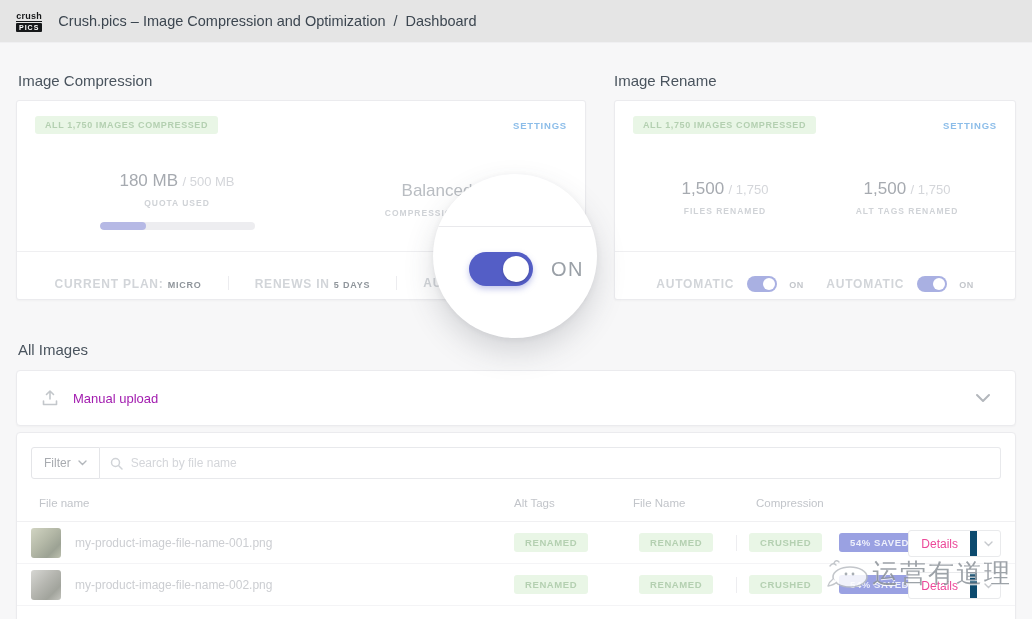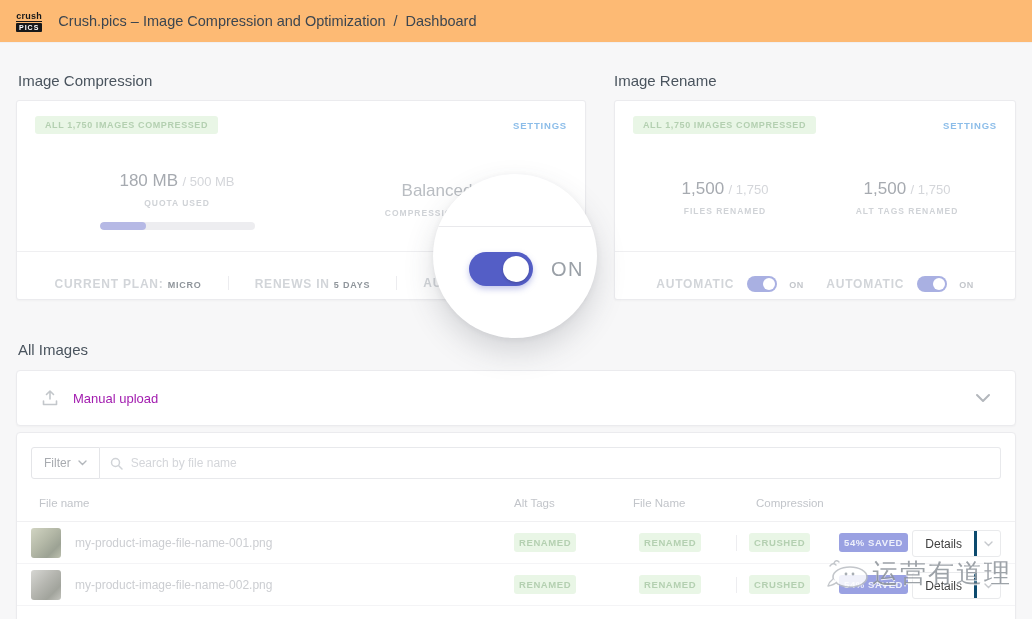--- a/index.html
+++ b/index.html
@@ -4,21 +4,21 @@
 <style>
   * { margin:0; padding:0; box-sizing:border-box; }
   html,body { width:1032px; height:619px; }
   body {
     font-family:"Liberation Sans","DejaVu Sans",sans-serif;
     background:#f7f7f8; color:#454f5b; overflow:hidden; position:relative;
   }
   
   .header {
     position:absolute; top:0; left:0; width:1032px; height:43px;
-    background:#fdba74; border-bottom:1px solid #f0f0f2;
+    background:#e5e5e5; border-bottom:1px solid #f0f0f2;
     display:flex; align-items:center; padding:0 16px; z-index:5;
   }
   .logo { display:flex; flex-direction:column; align-items:center; margin-right:16px; }
   .logo-top { font-size:9px; font-weight:bold; color:#16181a; letter-spacing:.3px; border-bottom:1.5px solid #16181a; line-height:10px; }
   .logo-box { background:#16181a; color:#fff; font-size:7px; font-weight:bold; letter-spacing:1px; padding:1px 3px; border-radius:1px; margin-top:1px; }
   .header-title { font-size:14.5px; color:#3c4650; }
   .header-sep { margin:0 8px; color:#3c4650; }
   
   .section-title { position:absolute; font-size:15px; font-weight:500; color:#4a545e; }
   
@@ -70,26 +70,26 @@
   .search-box { flex:1; border:1px solid #e8e9ec; border-left:none; border-radius:0 3px 3px 0; display:flex; align-items:center; padding:0 10px; gap:8px; }
   .search-input { border:none; outline:none; flex:1; font-size:12px; color:#8f959b; font-family:inherit; }
   .search-input::placeholder { color:#d4d6da; }
   .thead { position:relative; height:35px; border-bottom:1px solid #f0f0f2; margin-top:8px; }
   .th { position:absolute; top:10px; font-size:11.5px; color:#c2c5ca; }
   .trow { position:relative; height:42px; border-bottom:1px solid #f4f4f6; }
   .thumb { position:absolute; left:14px; top:6px; width:30px; height:30px; border-radius:3px; opacity:.75; }
   .thumb1 { background:linear-gradient(135deg,#c2c6ae 0%,#9aa089 45%,#7b8370 75%,#a8ad96 100%); }
   .thumb2 { background:linear-gradient(135deg,#c9c9c4 0%,#9d9e96 45%,#82857b 75%,#b0b1a8 100%); }
   .fname { position:absolute; left:58px; top:14px; font-size:12px; color:#ccced2; }
-  .badge-cell { position:absolute; top:11px; font-size:9.5px; font-weight:bold; letter-spacing:.6px; padding:4px 5px; border-radius:3px; }
+  .badge-cell { position:absolute; top:11px; font-size:9.5px; font-weight:bold; letter-spacing:.6px; padding:4px 11px; border-radius:3px; }
   .bgreen { background:#e9f6e6; color:#b4d0b1; }
   .bpurple { background:#9aa1e2; color:#eef0fb; }
   .row-vdiv { position:absolute; left:719px; top:13px; width:1px; height:16px; background:#ededf0; }
   .details-btn { position:absolute; right:14px; top:8px; height:27px; display:flex; align-items:stretch; border:1px solid #e9eaec; border-radius:3px; background:#fff; cursor:pointer; }
-  .details-main { display:flex; align-items:center; padding:0 12px; font-size:12px; color:#404040; border-right:3px solid #0c4a6e; }
+  .details-main { display:flex; align-items:center; padding:0 12px; font-size:12px; color:#ec4899; border-right:7px solid #0c4a6e; }
   .details-caret { display:flex; align-items:center; padding:0 7px; }
   
   .watermark { position:absolute; left:826px; top:556px; display:flex; z-index:12; opacity:.85;font-family:Liberation Mono, monospace; }
   .wm-text { font-size:26px; color:#8d939a; letter-spacing:2px; font-weight:500; text-shadow:0 1px 0 #fff; }
   svg { display:block; }
 </style>
 </head>
 <body>
 
 <div class="header">

